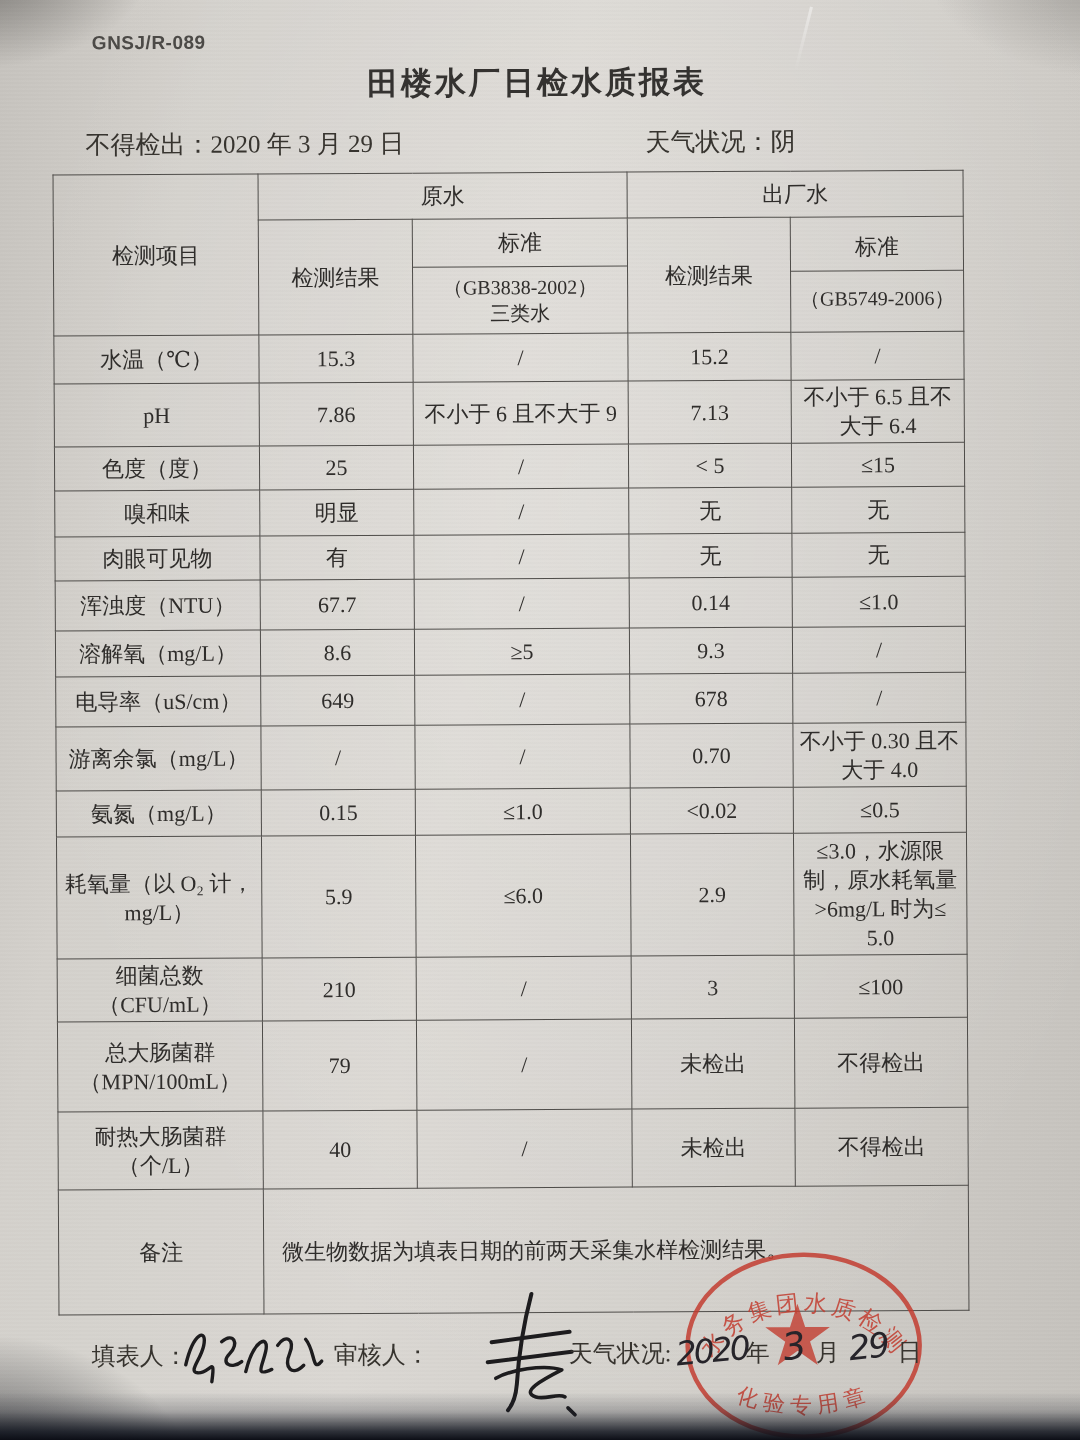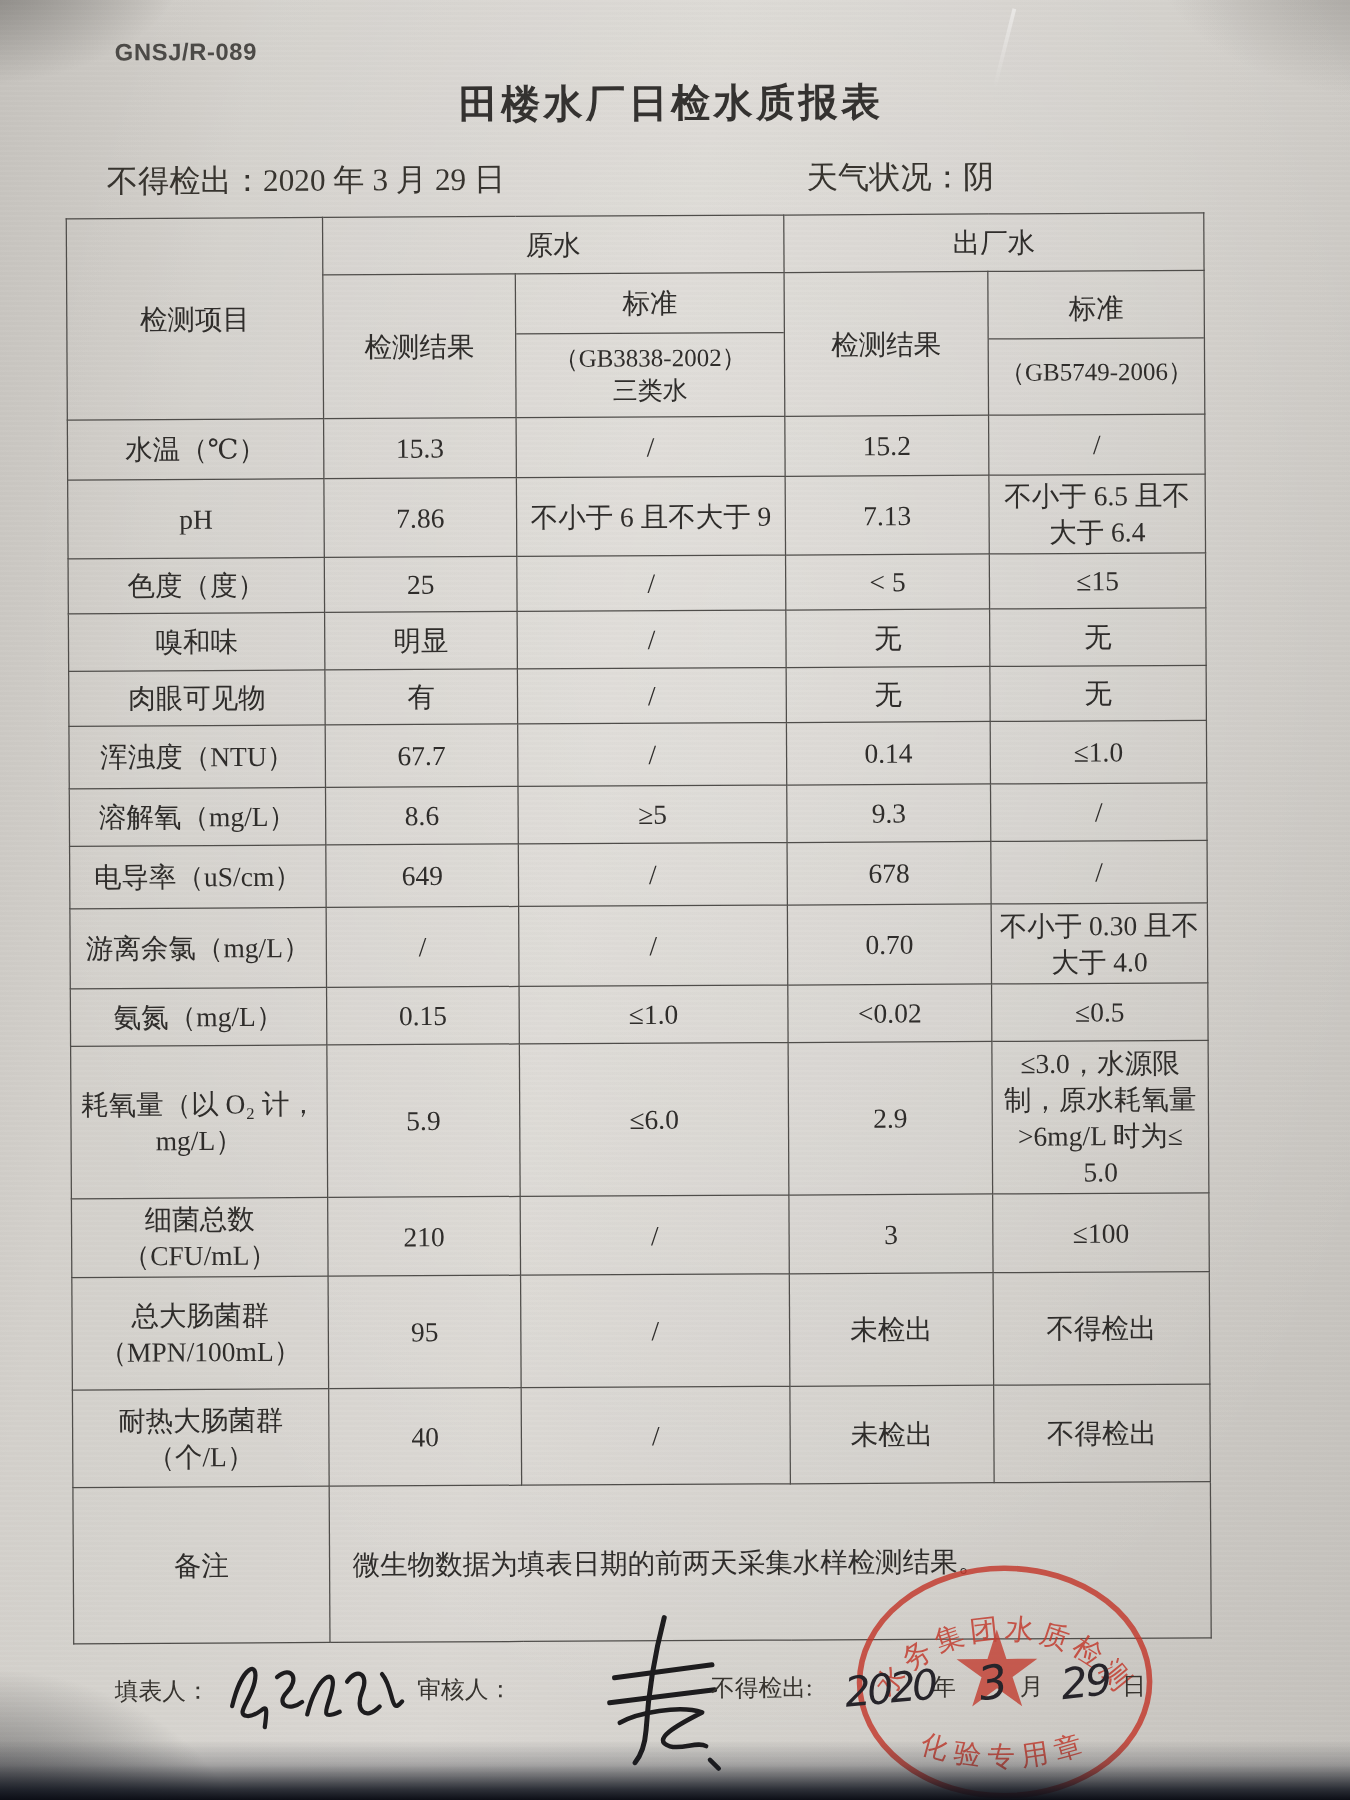--- a/index.html
+++ b/index.html
@@ -27,21 +27,21 @@
   .tablewrap{position:absolute;left:55px;top:172px;}
   table{border-collapse:collapse;table-layout:fixed;width:910px;background:transparent;}
   td{border:1.6px solid #4f4d4a;text-align:center;vertical-align:middle;
      font-size:22px;line-height:1.32;color:#2f2d2b;padding:2px 4px;
      font-family:"Liberation Serif","DejaVu Serif",serif;}
   td.stdcell{padding:0;}
   .std-top{border-bottom:1.6px solid #4f4d4a;padding:9px 2px;}
   .std-bot{padding:7px 2px;font-size:20px;line-height:1.3;}
   .remark-text{text-align:left;padding-left:18px;}
 
-  .footer-label{position:absolute;font-size:19px;color:#37342f;white-space:nowrap;}
+  .footer-label{position:absolute;font-size:24px;color:#37342f;white-space:nowrap;}
   .hand{position:absolute;font-family:"DejaVu Sans",sans-serif;font-style:italic;
         color:#26242a;white-space:nowrap;}
   .sig{position:absolute;}
   .sig path{fill:none;stroke:#1d1c1e;stroke-linecap:round;stroke-linejoin:round;}
 
   .stamp{position:absolute;left:676px;top:1249px;width:248px;height:196px;opacity:.92;}
 
   .crease{position:absolute;left:802px;top:6px;width:3px;height:66px;opacity:.55;
     background:linear-gradient(rgba(255,255,255,.8),rgba(255,255,255,0));transform:rotate(14deg);}
   .corner-tl{position:absolute;left:-30px;top:-30px;width:180px;height:100px;pointer-events:none;
@@ -183,21 +183,21 @@
           </tr>
           <tr style="height:62px">
             <td>细菌总数（CFU/mL）</td>
             <td>210</td>
             <td>/</td>
             <td>3</td>
             <td>≤100</td>
           </tr>
           <tr style="height:90px">
             <td>总大肠菌群（MPN/100mL）</td>
-            <td>95</td>
+            <td>79</td>
             <td>/</td>
             <td>未检出</td>
             <td>不得检出</td>
           </tr>
           <tr style="height:78px">
             <td>耐热大肠菌群（个/L）</td>
             <td>40</td>
             <td>/</td>
             <td>未检出</td>
             <td>不得检出</td>
@@ -220,21 +220,21 @@
 
     <div class="footer-label" style="left:330px;top:1338px">审核人：</div>
     <svg class="sig" style="left:468px;top:1288px" width="115" height="135" viewBox="0 0 115 135">
       <path d="M60,6 C52,36 47,66 45,96 C44,108 41,116 36,122" stroke-width="4"></path>
       <path d="M20,54 L98,44" stroke-width="4"></path>
       <path d="M16,74 L100,64" stroke-width="4"></path>
       <path d="M24,90 C38,82 72,76 90,82 C70,92 48,104 64,109 C74,112 86,105 93,109" stroke-width="3.6"></path>
       <path d="M96,120 l7,7" stroke-width="3.6"></path>
     </svg>
 
-    <div class="footer-label" style="left:565px;top:1338px">不得检出:</div>
+    <div class="footer-label" style="left:565px;top:1338px">天气状况:</div>
     <div class="hand" style="left:672px;top:1332px;font-size:33px;letter-spacing:-3px;transform:rotate(-5deg);z-index:6">2020</div>
     <div class="footer-label" style="left:742px;top:1338px">年</div>
     <div class="hand" style="left:779px;top:1326px;font-size:37px;transform:rotate(-9deg);z-index:6">3</div>
     <div class="footer-label" style="left:812px;top:1338px;z-index:6">月</div>
     <div class="hand" style="left:845px;top:1328px;font-size:34px;letter-spacing:-2px;transform:rotate(-6deg);z-index:6">29</div>
     <div class="footer-label" style="left:894px;top:1338px;z-index:6">日</div>
 
     <svg class="stamp" viewBox="-124 -98 248 196">
       <ellipse cx="0" cy="0" rx="116" ry="91" fill="none" stroke="#c23a2d" stroke-width="4.5" opacity="0.9"></ellipse>
       <polygon opacity="0.85" fill="#c23a2d" points="0,-40 7.6,-16.5 32.3,-16.5 12.4,-2 20,21.5 0,7 -20,21.5 -12.4,-2 -32.3,-16.5 -7.6,-16.5" transform="translate(-6,-2)"></polygon>

